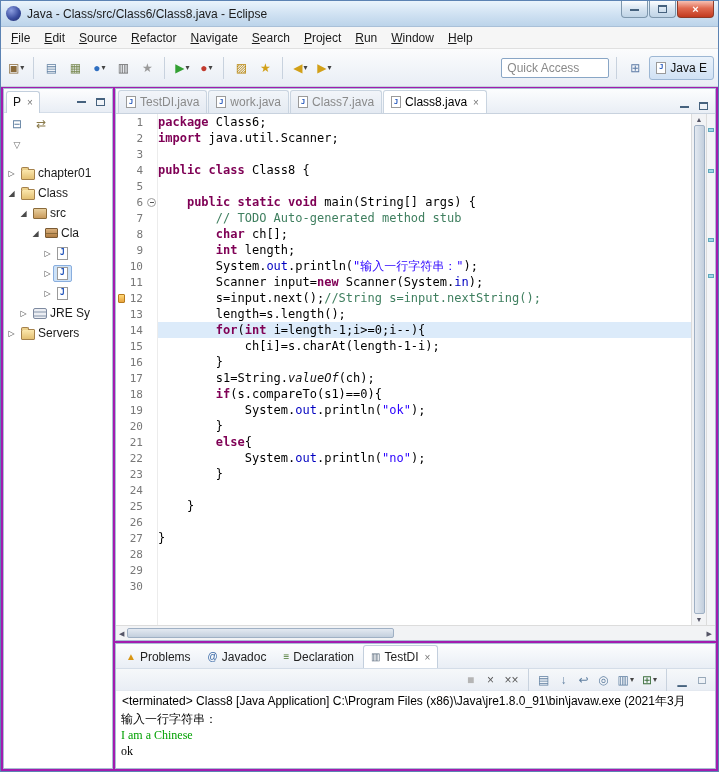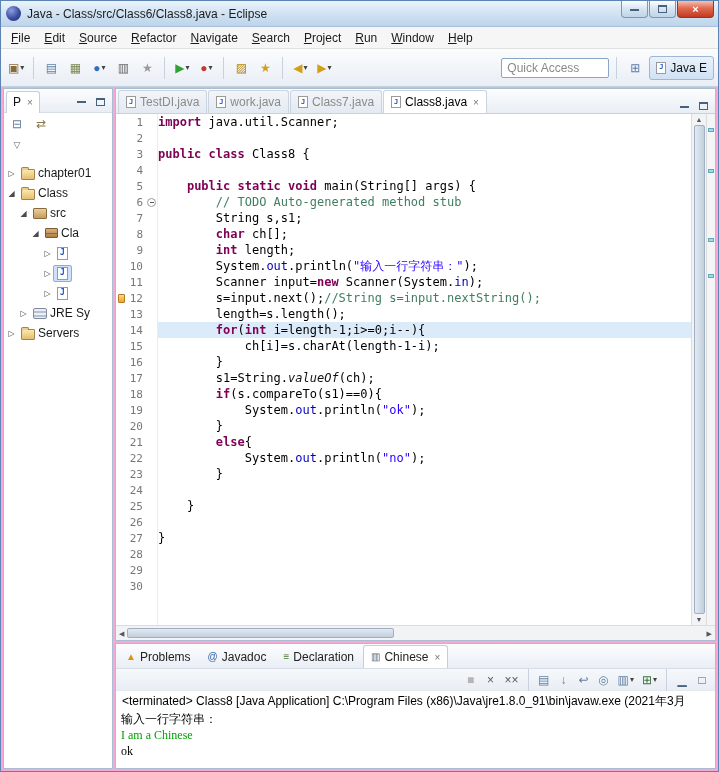--- a/index.html
+++ b/index.html
@@ -1,18 +1,18 @@
 <!DOCTYPE html>
 <html style="--keyword: #7f0055; --string: #2a00ff; --comment: #3f7f5f; --static-field: #0000c0; --stdin: #00a000; --current-line: #dcebfa; --selection: #cde2f8;"><head>
 <meta charset="utf-8">
 <style>
 *{margin:0;padding:0;box-sizing:border-box}
 html,body{background:#9aa7b5}
 body{font-family:"Liberation Sans",sans-serif;font-size:12px;color:#111}
-.window{width:719px;height:772px;background:#f9a8d4;border:1px solid #5c83b3;position:relative;overflow:hidden}
+.window{width:719px;height:772px;background:#a21caf;border:1px solid #5c83b3;position:relative;overflow:hidden}
 
 
 .titlebar{height:26px;background:linear-gradient(#eaf4fc,#cfe1f2 55%,#bcd4ea);display:flex;align-items:center;gap:6px;padding:0 0 0 5px;border-bottom:1px solid #a9c0d8}
 .app-icon{width:15px;height:15px;border-radius:50%;background:radial-gradient(circle at 35% 30%,#8d9fe0,#3b4ea0 55%,#1e2a66);flex:0 0 auto}
 .titlebar .title{flex:1;color:#1c1c1c;white-space:nowrap;overflow:hidden}
 .win-controls{display:flex;gap:1px;align-self:flex-start;margin-right:4px}
 .wc{width:27px;height:17px;border:1px solid #7e97ad;border-top:none;border-radius:0 0 4px 4px;background:linear-gradient(#fdfeff,#d9e6f2 45%,#c0d4e6);display:flex;align-items:center;justify-content:center}
 .wc-close{width:37px;background:linear-gradient(#f7c0b2,#e06a50 45%,#c23a1f);border-color:#8e3a28;color:#fff;font-size:11px;font-weight:bold}
 .ic-min{width:9px;height:3px;border-bottom:2px solid #46627e}
 .ic-max{width:9px;height:8px;border:1px solid #46627e;border-top:2px solid #46627e}
@@ -489,27 +489,27 @@
                 <span class="gnum">29</span>
                 <span class="gfold"></span>
               </div>
               <div class="grow">
                 <span class="gann"></span>
                 <span class="gnum">30</span>
                 <span class="gfold"></span>
               </div>
             </div>
           <div class="code">
+              <div class="cline"><span class="kw">package</span><span class="pl"> Class6;</span></div>
               <div class="cline"><span class="kw">import</span><span class="pl"> java.util.Scanner;</span></div>
               <div class="cline"></div>
               <div class="cline"><span class="kw">public class</span><span class="pl"> Class8 {</span></div>
               <div class="cline"></div>
               <div class="cline"><span class="pl">    </span><span class="kw">public static void</span><span class="pl"> main(String[] args) {</span></div>
               <div class="cline"><span class="pl">        </span><span class="com">// TODO Auto-generated method stub</span></div>
-              <div class="cline"><span class="pl">        String s,s1;</span></div>
               <div class="cline"><span class="pl">        </span><span class="kw">char</span><span class="pl"> ch[];</span></div>
               <div class="cline"><span class="pl">        </span><span class="kw">int</span><span class="pl"> length;</span></div>
               <div class="cline"><span class="pl">        System.</span><span class="fld">out</span><span class="pl">.println(</span><span class="str">"输入一行字符串："</span><span class="pl">);</span></div>
               <div class="cline"><span class="pl">        Scanner input=</span><span class="kw">new</span><span class="pl"> Scanner(System.</span><span class="fld">in</span><span class="pl">);</span></div>
               <div class="cline"><span class="pl">        s=input.next();</span><span class="com">//String s=input.nextString();</span></div>
               <div class="cline"><span class="pl">        length=s.length();</span></div>
               <div class="cline cur"><span class="pl">        </span><span class="kw">for</span><span class="pl">(</span><span class="kw">int</span><span class="pl"> i=length-1;i&gt;=0;i--){</span></div>
               <div class="cline"><span class="pl">            ch[i]=s.charAt(length-1-i);</span></div>
               <div class="cline"><span class="pl">        }</span></div>
               <div class="cline"><span class="pl">        s1=String.</span><span class="stm">valueOf</span><span class="pl">(ch);</span></div>
@@ -553,21 +553,21 @@
             <div class="btab">
               <span class="btab-ic" style="color: rgb(52, 101, 164);">@</span>
               <span class="btab-label">Javadoc</span>
             </div>
             <div class="btab">
               <span class="btab-ic" style="color: rgb(72, 117, 44);">≡</span>
               <span class="btab-label">Declaration</span>
             </div>
             <div class="btab active">
               <span class="btab-ic" style="color: rgb(91, 107, 125);">▥</span>
-              <span class="btab-label">Chinese</span>
+              <span class="btab-label">TestDI</span>
               <span class="etab-close">×</span>
             </div>
           </div>
         <div class="console-tools">
             <span class="tb-btn">
               <span class="tb-glyph" style="color: rgb(181, 181, 181);">■</span>
             </span>
             <span class="tb-btn">
               <span class="tb-glyph" style="color: rgb(90, 90, 90);">×</span>
             </span>

